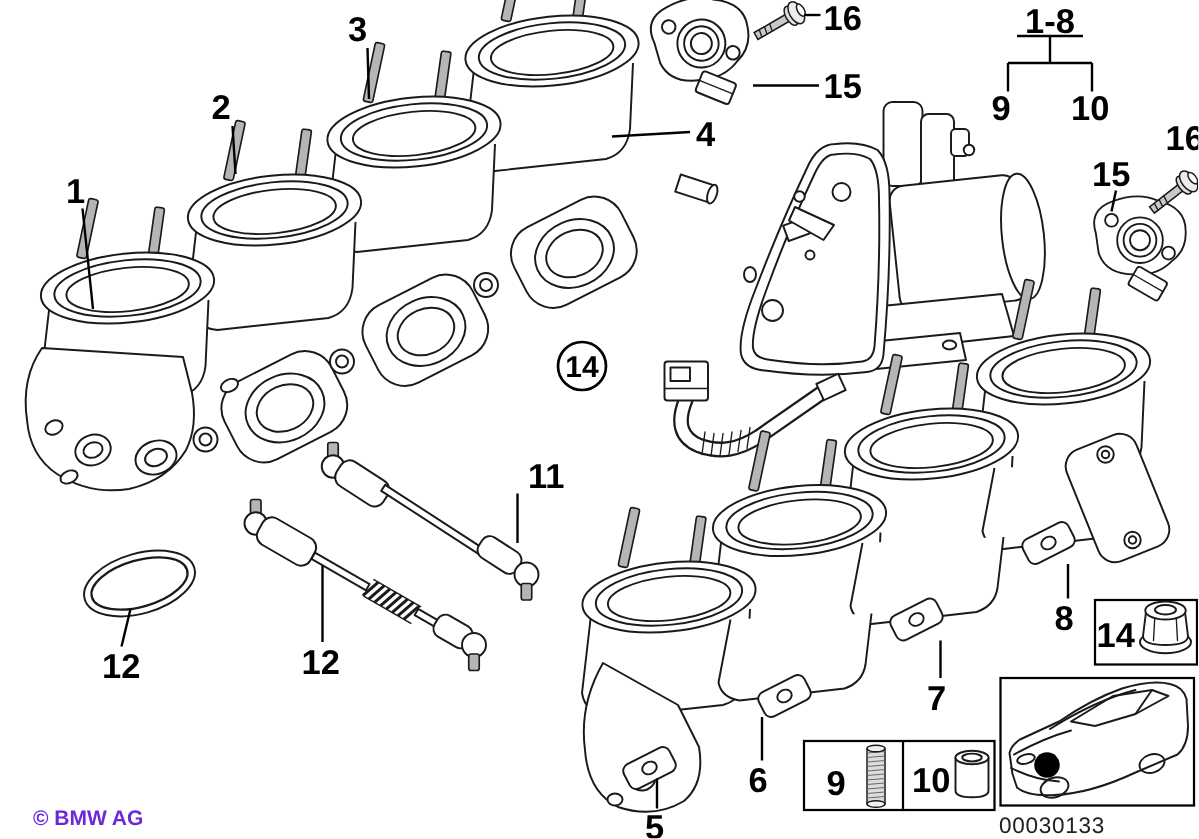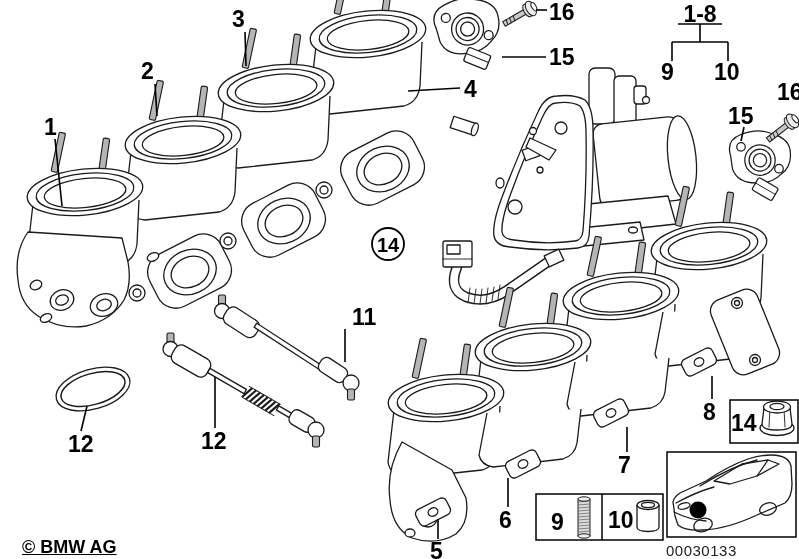--- a/index.html
+++ b/index.html
@@ -3,21 +3,21 @@
 <meta charset="utf-8">
 <style>
   html,body{margin:0;padding:0;background:#fff;}
   #stage{position:relative;width:799px;height:559px;background:#ffffff;overflow:hidden;
          font-family:"Liberation Sans", sans-serif;}
   #stage svg{position:absolute;left:0;top:0;}
   .co{position:absolute;font-weight:bold;font-size:23px;line-height:1;color:#000;
       white-space:nowrap;cursor:pointer;}
   .ctr{text-align:center;}
   .code{position:absolute;font-size:15px;letter-spacing:.5px;color:#222;line-height:1;}
-  .copy{position:absolute;font-size:18px;font-weight:bold;color:#000000;line-height:1;text-decoration:underline;}
+  .copy{position:absolute;font-size:14px;font-weight:bold;color:#6d28d9;line-height:1;}
   
   .w{fill:#fff;stroke:#1a1a1a;stroke-width:1.3;stroke-linejoin:round;}
   .n{fill:none;stroke:#1a1a1a;stroke-width:1.3;stroke-linejoin:round;stroke-linecap:round;}
   .st{fill:#b5b5b5;stroke:#1a1a1a;stroke-width:1.1;}
   .ld{stroke:#000;stroke-width:1.6;}
   .bx{fill:none;stroke:#000;stroke-width:1.5;}
   .tn{stroke-width:.9;}
 </style>
 </head>
 <body>

